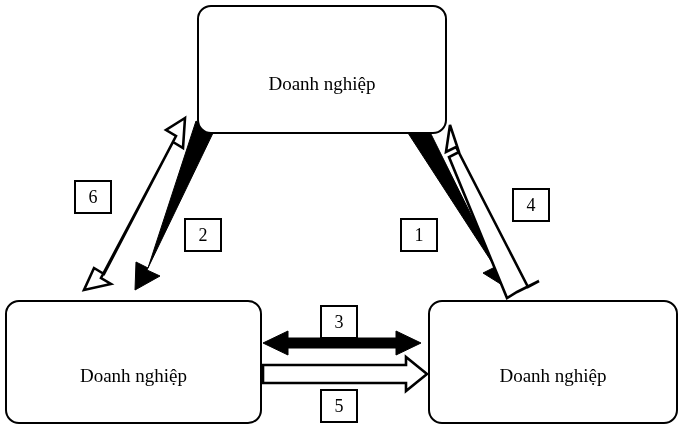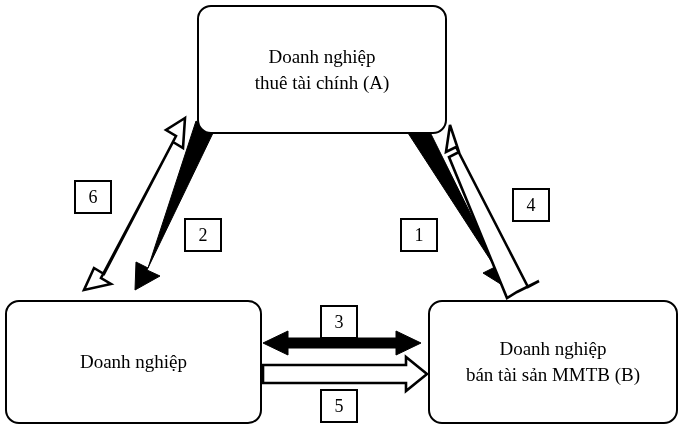--- a/index.html
+++ b/index.html
@@ -27,20 +27,21 @@
     justify-content: center;
     text-align: center;
     color: #000000;
     z-index: 3;
   }
   .node-line {
     display: block;
     font-size: 19px;
     line-height: 26px;
     white-space: nowrap;
+    margin-top: 28px;
   }
   #node-a {
     left: 197px;
     top: 5px;
     width: 250px;
     height: 129px;
   }
   #node-c {
     left: 5px;
     top: 300px;
@@ -109,30 +110,28 @@
       <polygon points="263,343 288,331 288,338 396,338 396,331 421,343 396,355 396,348 288,348 288,355" fill="#000000" stroke="#000000" stroke-width="1" stroke-linejoin="miter"></polygon>
     </g>
 
     <g>
       <polygon points="263,365 406,365 406,357 427,374 406,391 406,383 263,383" fill="#ffffff" stroke="#000000" stroke-width="2.6" stroke-linejoin="miter"></polygon>
     </g>
   </svg>
 
   <div class="node-box" id="node-a">
     <span class="node-line">Doanh nghiệp</span>
-    <span class="node-line">thuê tài chính (A)</span>
   </div>
 
   <div class="node-box" id="node-c">
     <span class="node-line">Doanh nghiệp</span>
   </div>
 
   <div class="node-box" id="node-b">
     <span class="node-line">Doanh nghiệp</span>
-    <span class="node-line">bán tài sản MMTB (B)</span>
   </div>
 
   <div class="edge-label" id="label-1">1</div>
   <div class="edge-label" id="label-2">2</div>
   <div class="edge-label" id="label-3">3</div>
   <div class="edge-label" id="label-4">4</div>
   <div class="edge-label" id="label-5">5</div>
   <div class="edge-label" id="label-6">6</div>
 
 </div>

